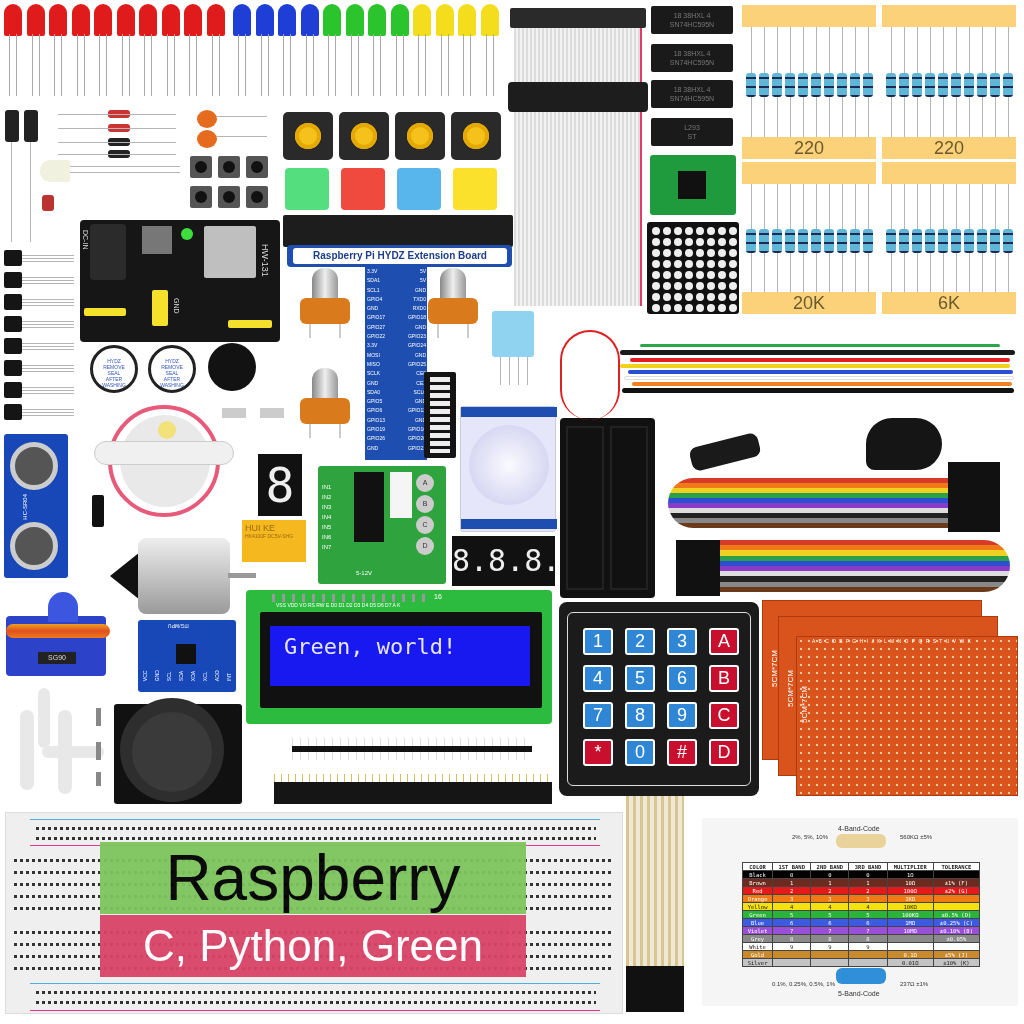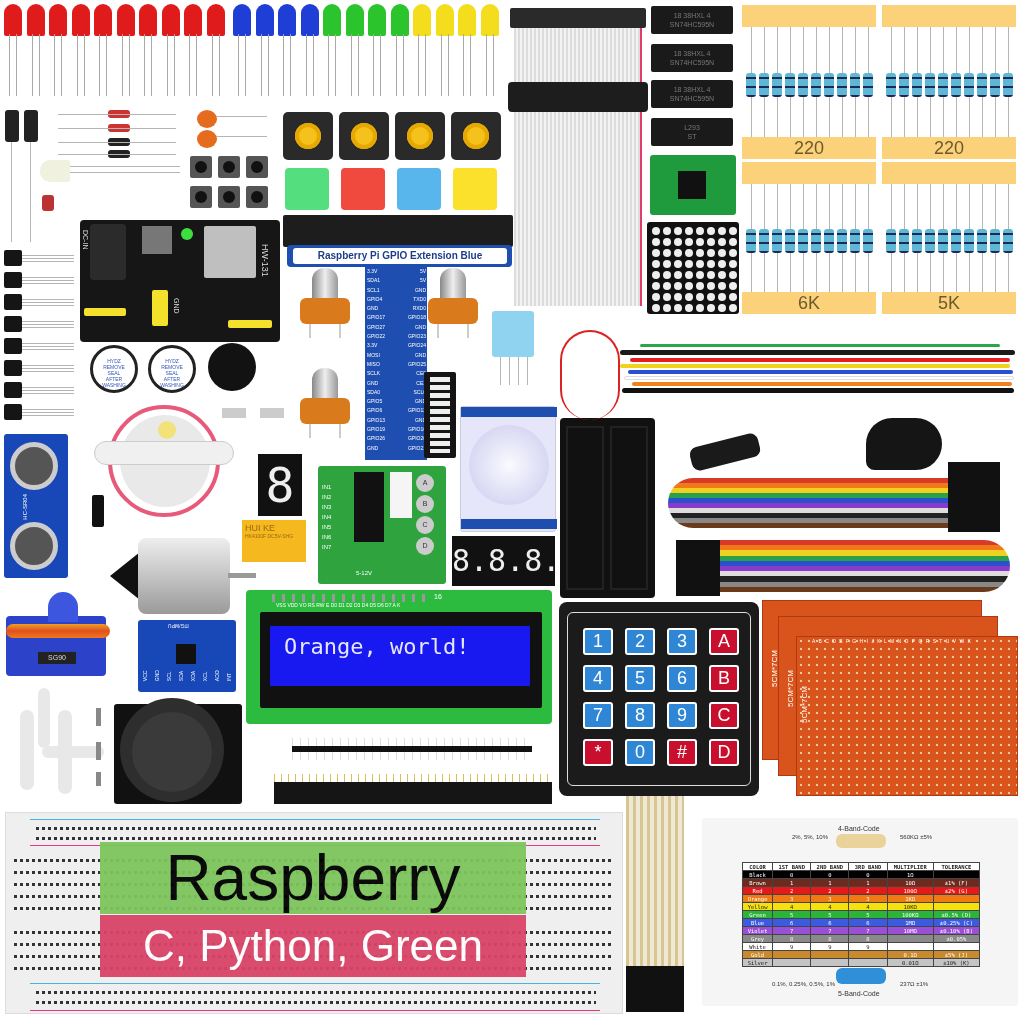--- a/index.html
+++ b/index.html
@@ -304,21 +304,21 @@
       <div class="resistor-band" style="left: 69px; top: 42%;"></div>
       <div class="vlead" style="left: 87px; top: 0px; height: 108px;"></div>
       <div class="resistor-band" style="left: 82px; top: 42%;"></div>
       <div class="vlead" style="left: 100px; top: 0px; height: 108px;"></div>
       <div class="resistor-band" style="left: 95px; top: 42%;"></div>
       <div class="vlead" style="left: 113px; top: 0px; height: 108px;"></div>
       <div class="resistor-band" style="left: 108px; top: 42%;"></div>
       <div class="vlead" style="left: 126px; top: 0px; height: 108px;"></div>
       <div class="resistor-band" style="left: 121px; top: 42%;"></div>
     </div>
-  <div class="rlabel" style="left:742px;top:292px;width:134px;height:22px;line-height:22px">6K</div>
+  <div class="rlabel" style="left:742px;top:292px;width:134px;height:22px;line-height:22px">20K</div>
 </div>
 <div>
   <div class="rlabel" style="left:882px;top:162px;width:134px;height:22px"></div>
   <div class="rpack abs" style="left:882px;top:184px;width:134px;height:108px">
       <div class="vlead" style="left: 9px; top: 0px; height: 108px;"></div>
       <div class="resistor-band" style="left: 4px; top: 42%;"></div>
       <div class="vlead" style="left: 22px; top: 0px; height: 108px;"></div>
       <div class="resistor-band" style="left: 17px; top: 42%;"></div>
       <div class="vlead" style="left: 35px; top: 0px; height: 108px;"></div>
       <div class="resistor-band" style="left: 30px; top: 42%;"></div>
@@ -330,21 +330,21 @@
       <div class="resistor-band" style="left: 69px; top: 42%;"></div>
       <div class="vlead" style="left: 87px; top: 0px; height: 108px;"></div>
       <div class="resistor-band" style="left: 82px; top: 42%;"></div>
       <div class="vlead" style="left: 100px; top: 0px; height: 108px;"></div>
       <div class="resistor-band" style="left: 95px; top: 42%;"></div>
       <div class="vlead" style="left: 113px; top: 0px; height: 108px;"></div>
       <div class="resistor-band" style="left: 108px; top: 42%;"></div>
       <div class="vlead" style="left: 126px; top: 0px; height: 108px;"></div>
       <div class="resistor-band" style="left: 121px; top: 42%;"></div>
     </div>
-  <div class="rlabel" style="left:882px;top:292px;width:134px;height:22px;line-height:22px">5K</div>
+  <div class="rlabel" style="left:882px;top:292px;width:134px;height:22px;line-height:22px">6K</div>
 </div>
 
 <div id="transistors" class="abs" style="left:0;top:250px;width:80px;height:180px">
     <div class="abs" style="left: 4px; top: 0px; width: 18px; height: 16px; background: rgb(21, 21, 21); border-radius: 2px;"></div>
     <div class="lead" style="left: 22px; top: 5px; width: 52px;"></div>
     <div class="lead" style="left: 22px; top: 8px; width: 52px;"></div>
     <div class="lead" style="left: 22px; top: 11px; width: 52px;"></div>
     <div class="abs" style="left: 4px; top: 22px; width: 18px; height: 16px; background: rgb(21, 21, 21); border-radius: 2px;"></div>
     <div class="lead" style="left: 22px; top: 27px; width: 52px;"></div>
     <div class="lead" style="left: 22px; top: 30px; width: 52px;"></div>
@@ -399,21 +399,21 @@
   <div>HYDZ</div>
     <div>REMOVE</div>
     <div>SEAL</div>
     <div>AFTER</div>
     <div>WASHING</div>
 </div>
 <div class="abs" style="left:208px;top:343px;width:48px;height:48px;border-radius:50%;background:#121212"></div>
 
 <div class="abs" style="left:283px;top:215px;width:230px;height:32px;background:#1d1d1d;border-radius:2px"></div>
 <div class="abs" style="left:287px;top:245px;width:225px;height:22px;background:#1e4fb0;border-radius:4px">
-  <div class="abs" style="left:6px;top:3px;width:214px;height:16px;background:#fff;color:#1d3d8a;font-size:10px;font-weight:bold;line-height:16px;text-align:center;border-radius:3px">Raspberry Pi GPIO Extension Blue</div>
+  <div class="abs" style="left:6px;top:3px;width:214px;height:16px;background:#fff;color:#1d3d8a;font-size:10px;font-weight:bold;line-height:16px;text-align:center;border-radius:3px">Raspberry Pi HYDZ Extension Board</div>
 </div>
 <div class="abs" style="left:365px;top:265px;width:62px;height:195px;background:#1e4fb0;color:#fff;font-size:5px">
   <div id="gpio-left" class="abs" style="left:2px;top:3px;width:30px">
       <div style="height: 9.3px;">3.3V</div>
       <div style="height: 9.3px;">SDA1</div>
       <div style="height: 9.3px;">SCL1</div>
       <div style="height: 9.3px;">GPIO4</div>
       <div style="height: 9.3px;">GND</div>
       <div style="height: 9.3px;">GPIO17</div>
       <div style="height: 9.3px;">GPIO27</div>
@@ -587,21 +587,21 @@
       <span style="writing-mode: vertical-rl; transform: rotate(180deg);">INT</span>
     </div>
 </div>
 
 <div class="abs" style="left:246px;top:590px;width:306px;height:134px;background:#2dbb3f;border-radius:4px">
   <div class="abs" style="left:26px;top:4px;width:160px;height:8px;background:repeating-linear-gradient(90deg,#999 0 3px,transparent 3px 10px)"></div>
   <span class="abs" style="left:30px;top:12px;font-size:5px;color:#fff;white-space:nowrap">VSS VDD VO RS RW E D0 D1 D2 D3 D4 D5 D6 D7 A K</span>
   <span class="abs" style="left:188px;top:3px;font-size:7px;color:#fff">16</span>
   <div class="abs" style="left:14px;top:22px;width:282px;height:96px;background:#111;border-radius:2px"></div>
   <div class="abs" style="left:24px;top:36px;width:260px;height:60px;background:#1818f0">
-    <span class="abs" style="left:14px;top:8px;color:#e6e6ff;font-family:'DejaVu Sans Mono',monospace;font-size:22px">Orange, world!</span>
+    <span class="abs" style="left:14px;top:8px;color:#e6e6ff;font-family:'DejaVu Sans Mono',monospace;font-size:22px">Green, world!</span>
   </div>
 </div>
 
 <div class="abs" style="left:559px;top:602px;width:200px;height:194px;background:#1b1b1b;border-radius:8px">
   <div class="abs" style="left:8px;top:10px;width:184px;height:174px;border:1px solid #ddd;border-radius:6px"></div>
   <div id="keypad-keys">
       <div class="key" style="left: 24px; top: 26px; background: rgb(46, 134, 212);">1</div>
       <div class="key" style="left: 66px; top: 26px; background: rgb(46, 134, 212);">2</div>
       <div class="key" style="left: 108px; top: 26px; background: rgb(46, 134, 212);">3</div>
       <div class="key" style="left: 150px; top: 26px; background: rgb(200, 16, 46);">A</div>

